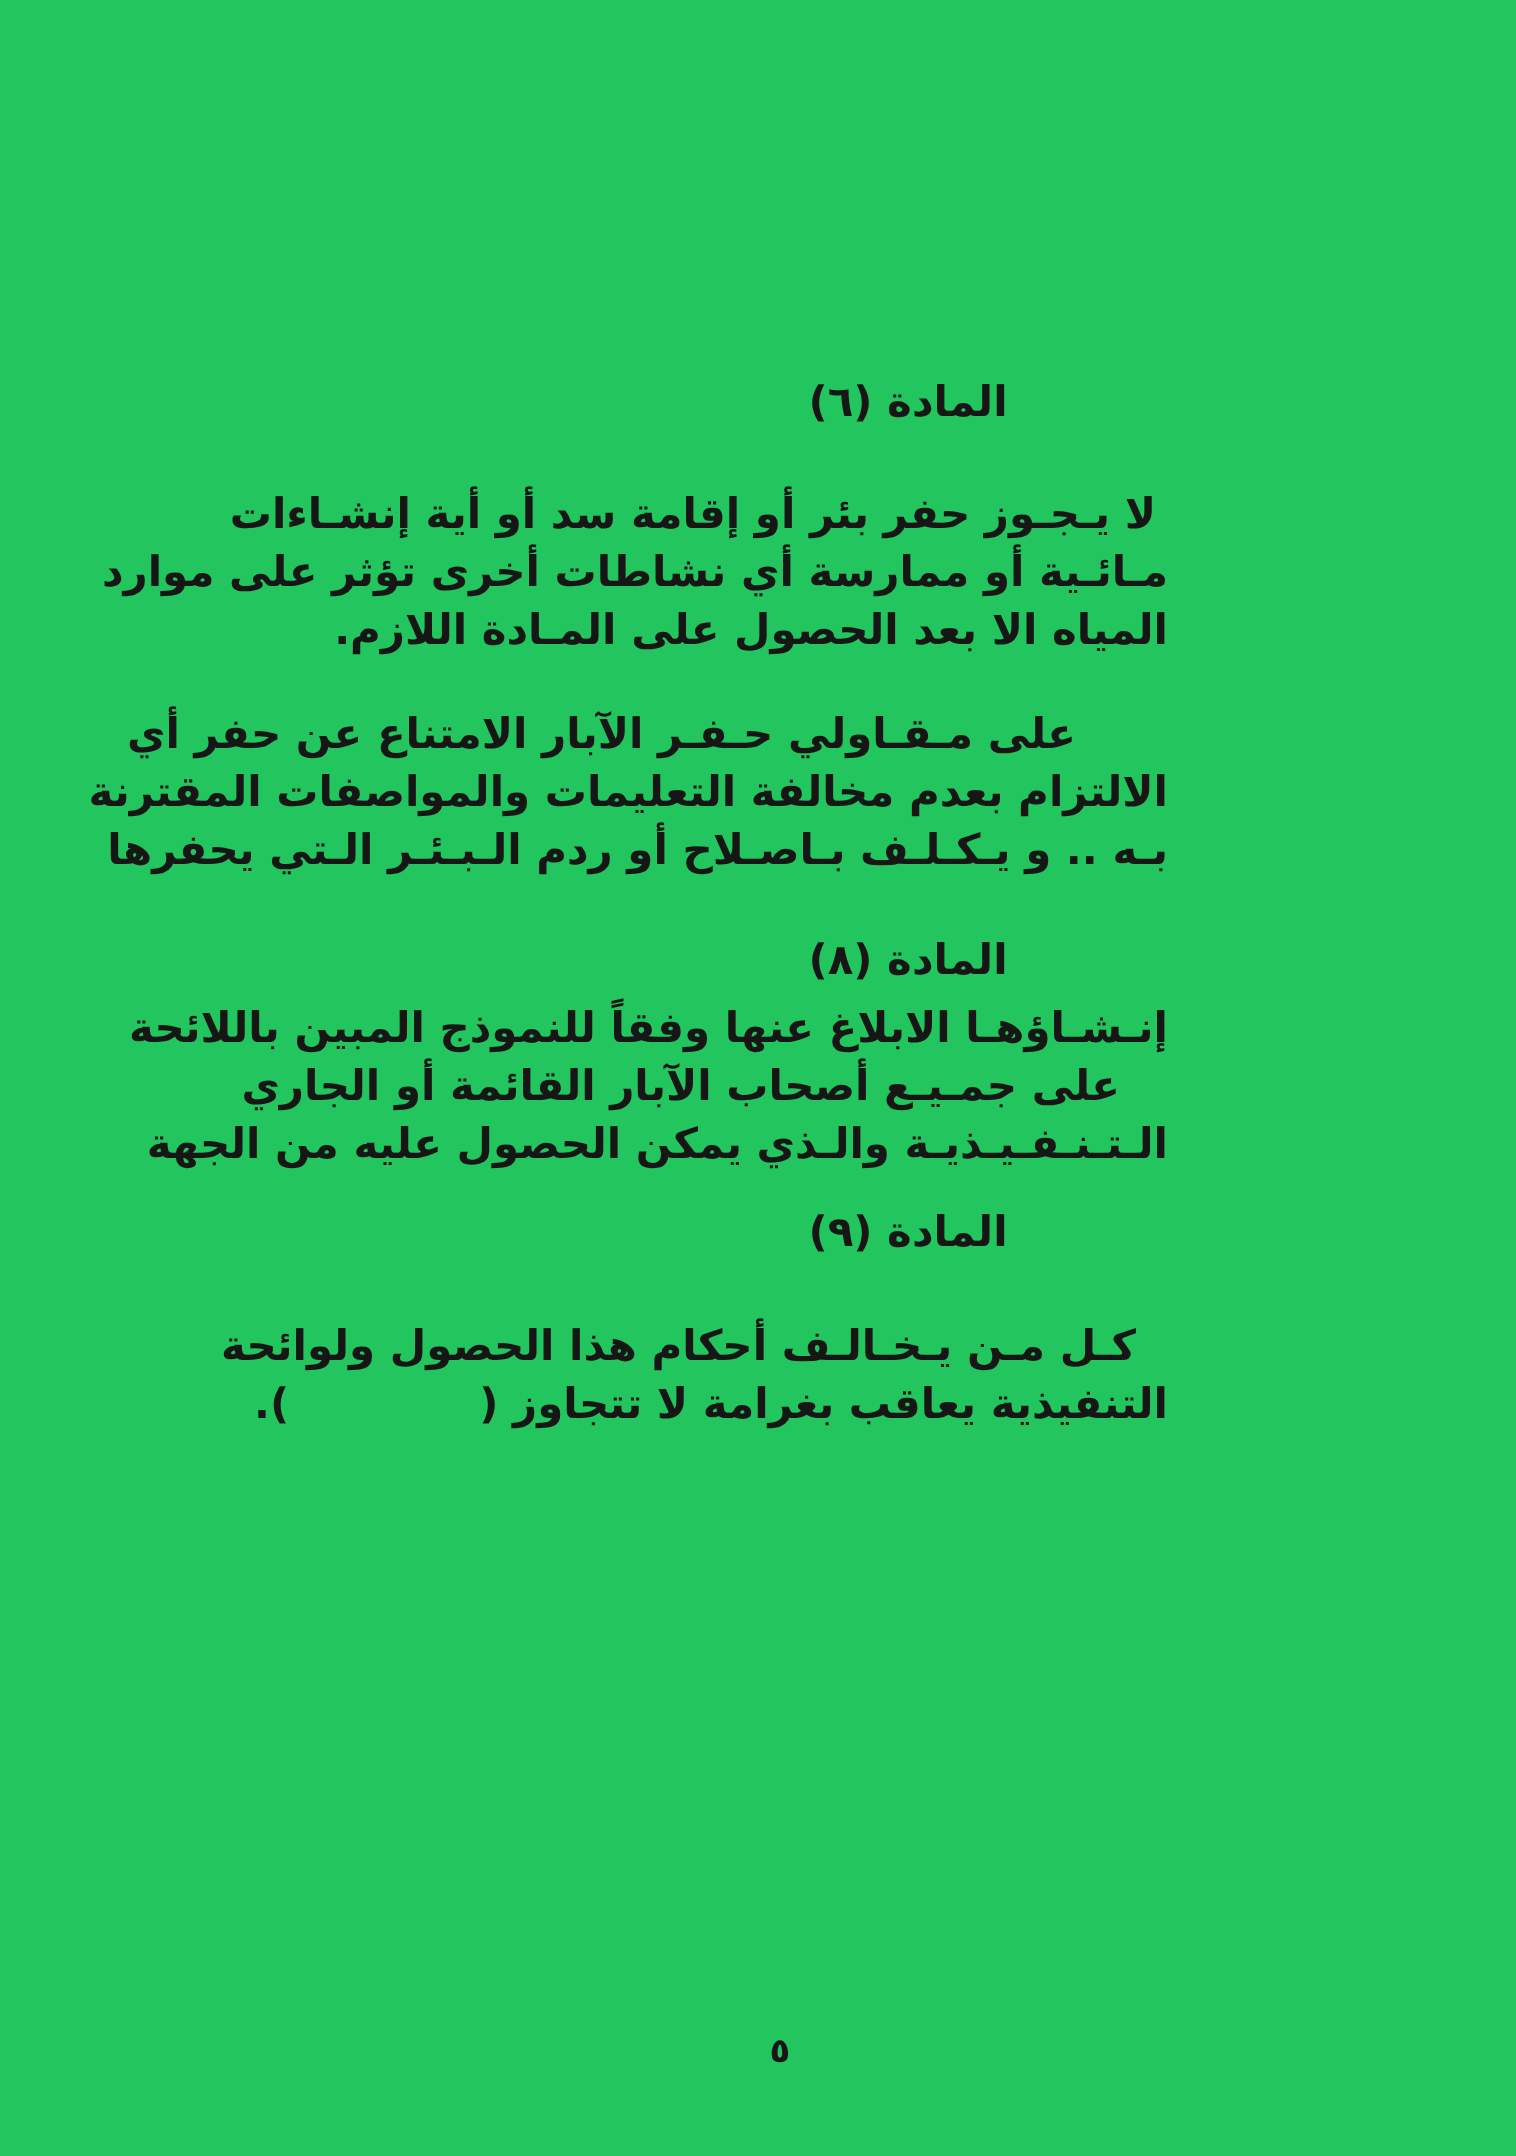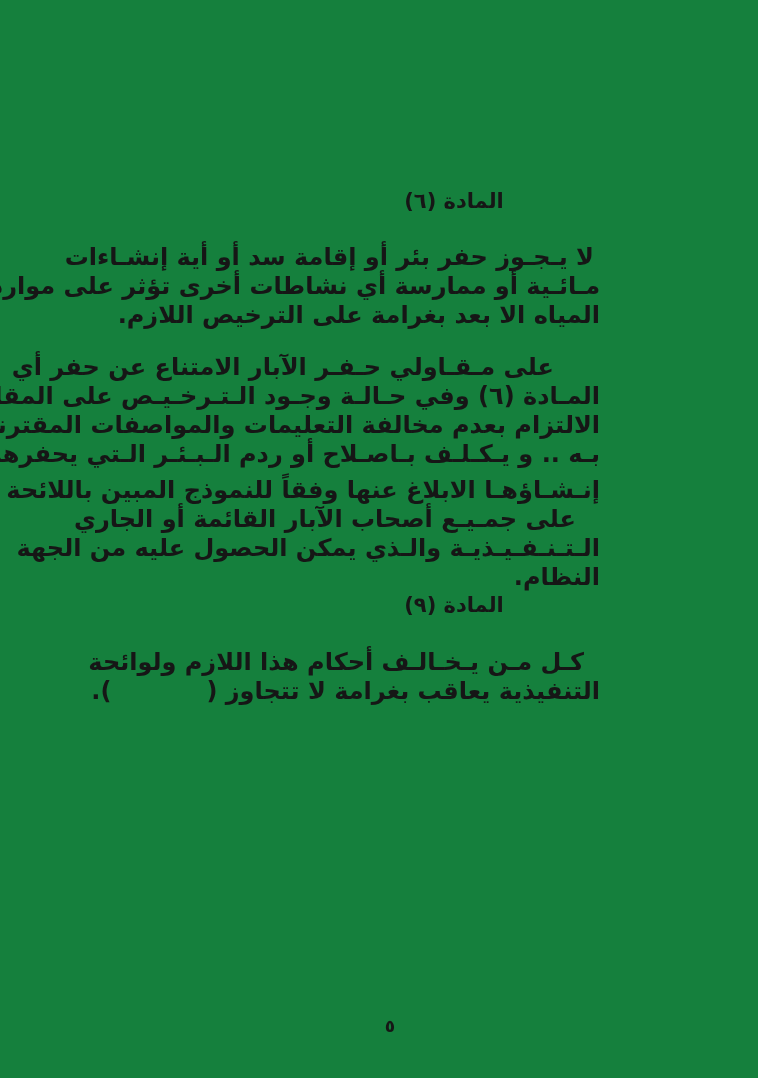--- a/index.html
+++ b/index.html
@@ -11,21 +11,21 @@
     width: 758px;
     height: 1078px;
     position: relative;
     font-family: "DejaVu Sans", sans-serif;
     color: #161616;
     overflow: hidden;
   }
   .page {
     position: absolute;
     inset: 0;
-    background: #15803d;
+    background: #22c55e;
   }
   .content {
     position: absolute;
     top: 188px;
     left: 188px;
     right: 158px;
     direction: rtl;
   }
   .art-heading {
     margin: 0;
@@ -33,22 +33,22 @@
     font-weight: bold;
     line-height: 26px;
     text-align: center;
     transform: translateX(60px);
     white-space: nowrap;
   }
   .art-heading.h7 { transform: translateX(25px); margin-top: 31px; }
   .art-heading.h8 { margin-top: 27px; }
   .art-heading.h9 { }
   .para {
-    margin: 0;
-    font-size: 24px;
+    margin: 16px;
+    font-size: 21px;
     font-weight: bold;
   }
   .para.p6 { margin-top: 29px; }
   .para.p7 { margin-top: 23px; }
   .para.p8 { margin-top: 7px; }
   .para.p9 { margin-top: 30px; }
   .line {
     display: block;
     line-height: 29px;
     white-space: nowrap;
@@ -84,46 +84,45 @@
 <body>
 
 <div class="page">
   <main class="content">
 
     <section>
       <h2 class="art-heading h6">المادة (٦)</h2>
       <p class="para p6">
         <span class="line r i6">لا يـجـوز حفر بئر أو إقامة سد أو أية إنشـاءات</span>
         <span class="line j">مـائـية أو ممارسة أي نشاطات أخرى تؤثر على موارد</span>
-        <span class="line r">المياه الا بعد بغرامة على الترخيص اللازم.</span>
+        <span class="line r">المياه الا بعد الحصول على المـادة اللازم.</span>
       </p>
     </section>
 
     <section>
       <p class="para p7">
         <span class="line r i46">على مـقـاولي حـفـر الآبار الامتناع عن حفر أي</span>
-        <span class="line j">المـادة (٦) وفي حـالـة وجـود الـتـرخـيـص على المقاول</span>
         <span class="line j">الالتزام بعدم مخالفة التعليمات والمواصفات المقترنة</span>
         <span class="line j">بـه .. و يـكـلـف بـاصـلاح أو ردم الـبـئـر الـتي يحفرها</span>
       </p>
     </section>
 
     <section>
+      <h2 class="art-heading h8">المادة (٨)</h2>
       <p class="para p8">
         <span class="line j">إنـشـاؤهـا الابلاغ عنها وفقاً للنموذج المبين باللائحة</span>
         <span class="line r i24">على جمـيـع أصحاب الآبار القائمة أو الجاري</span>
         <span class="line j">الـتـنـفـيـذيـة والـذي يمكن الحصول عليه من الجهة</span>
-        <span class="line r">النظام.</span>
       </p>
     </section>
 
     <section>
       <h2 class="art-heading h9">المادة (٩)</h2>
       <p class="para p9">
-        <span class="line r i16">كـل مـن يـخـالـف أحكام هذا اللازم ولوائحة</span>
+        <span class="line r i16">كـل مـن يـخـالـف أحكام هذا الحصول ولوائحة</span>
         <span class="line r"><span>التنفيذية يعاقب بغرامة لا تتجاوز (</span><span class="paren-gap"></span><span>).</span></span>
       </p>
     </section>
 
   </main>
 
   <div class="page-num">٥</div>
 </div>
 
 </body></html>

